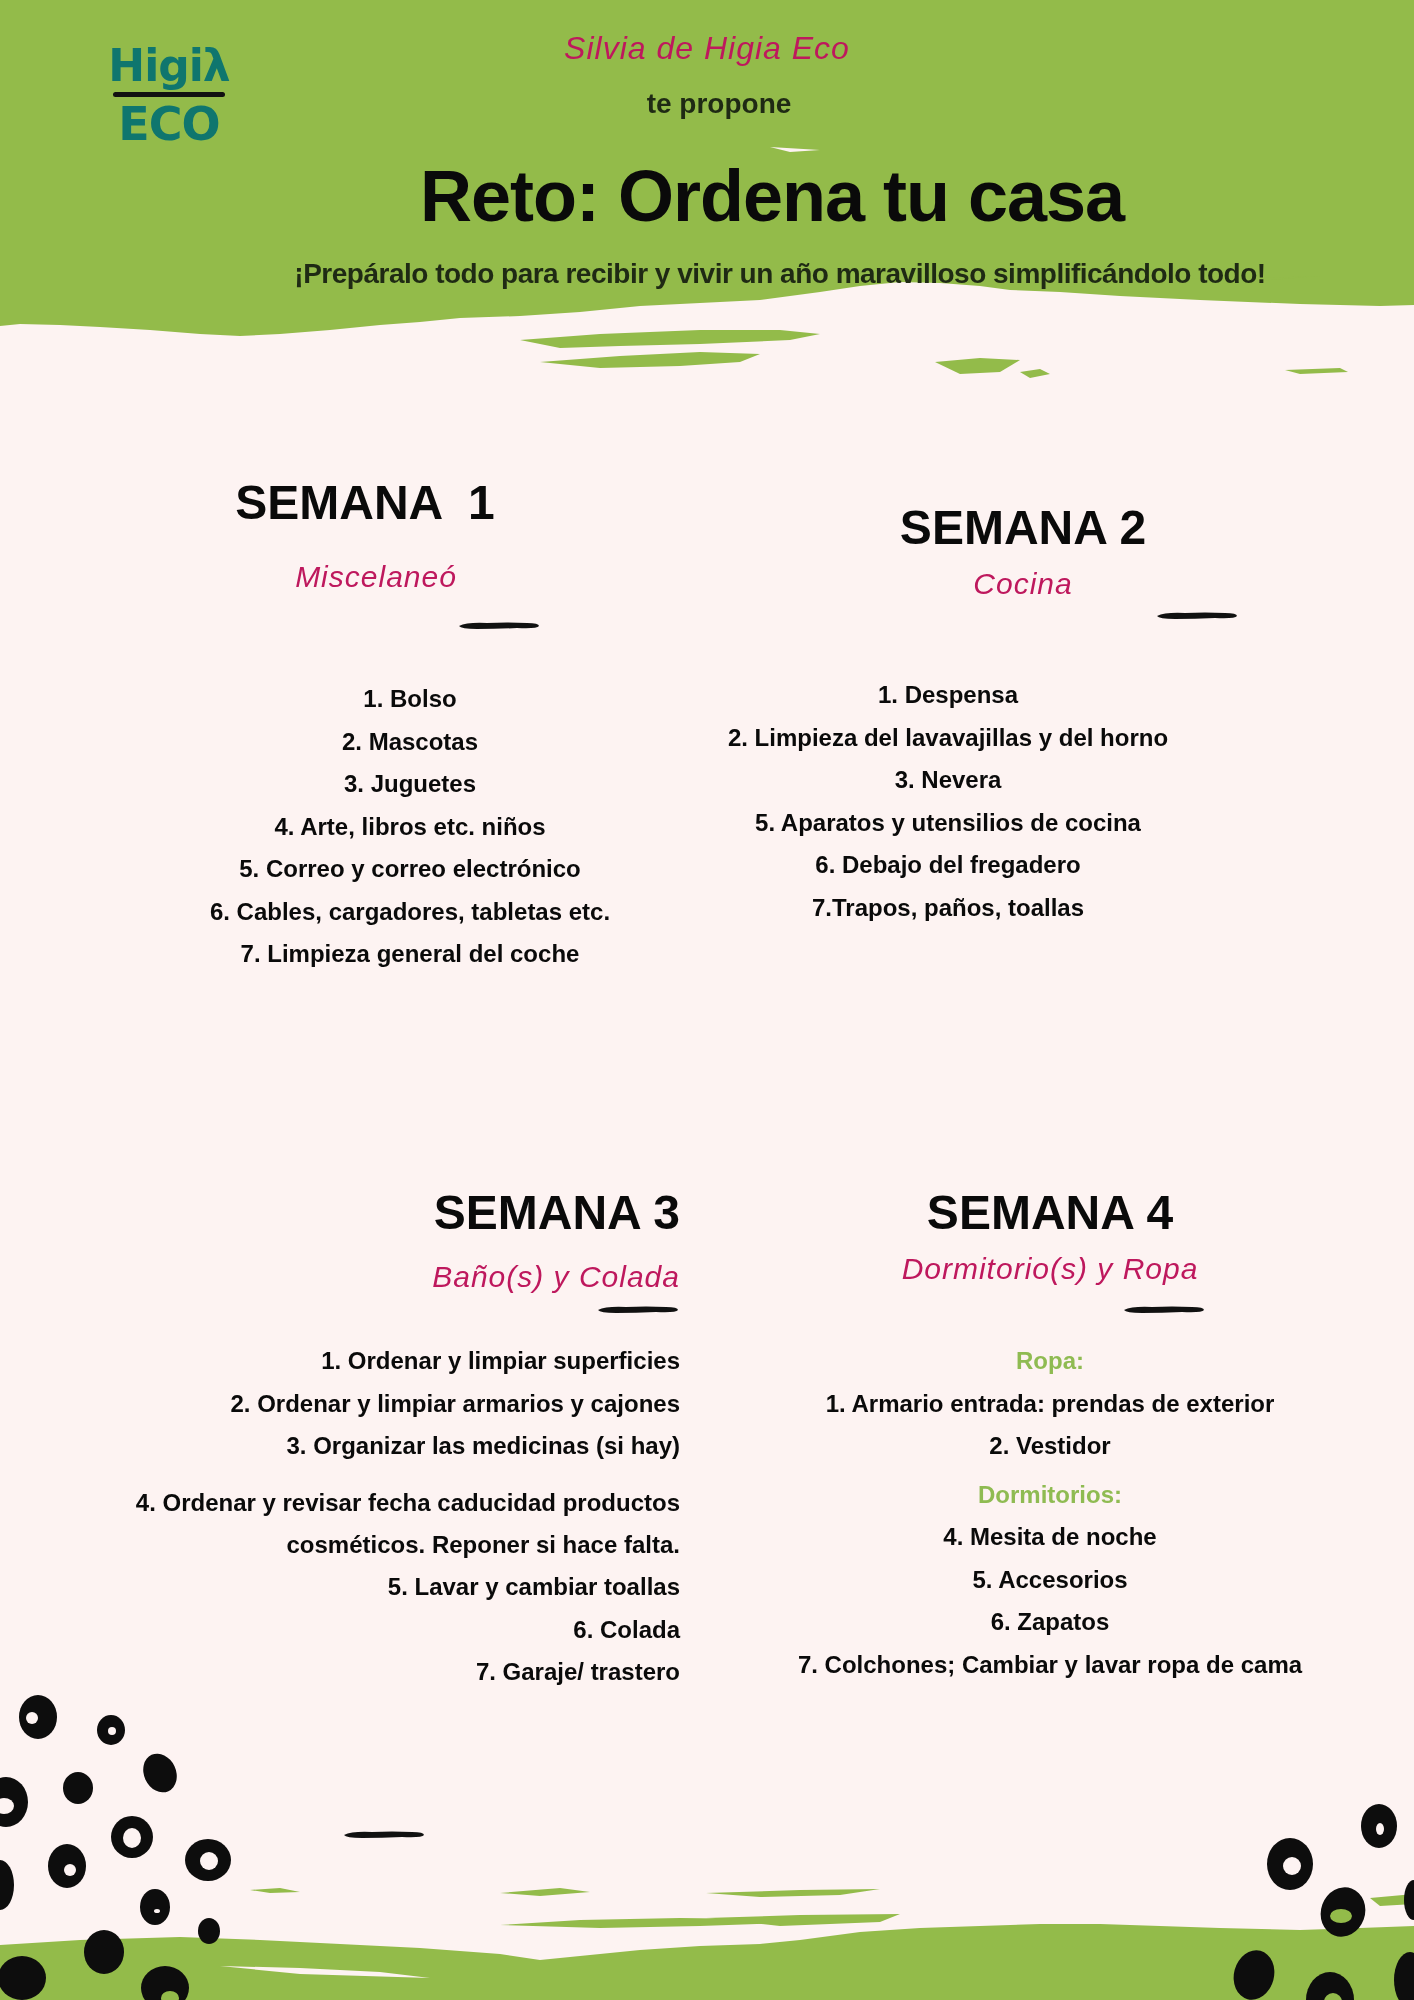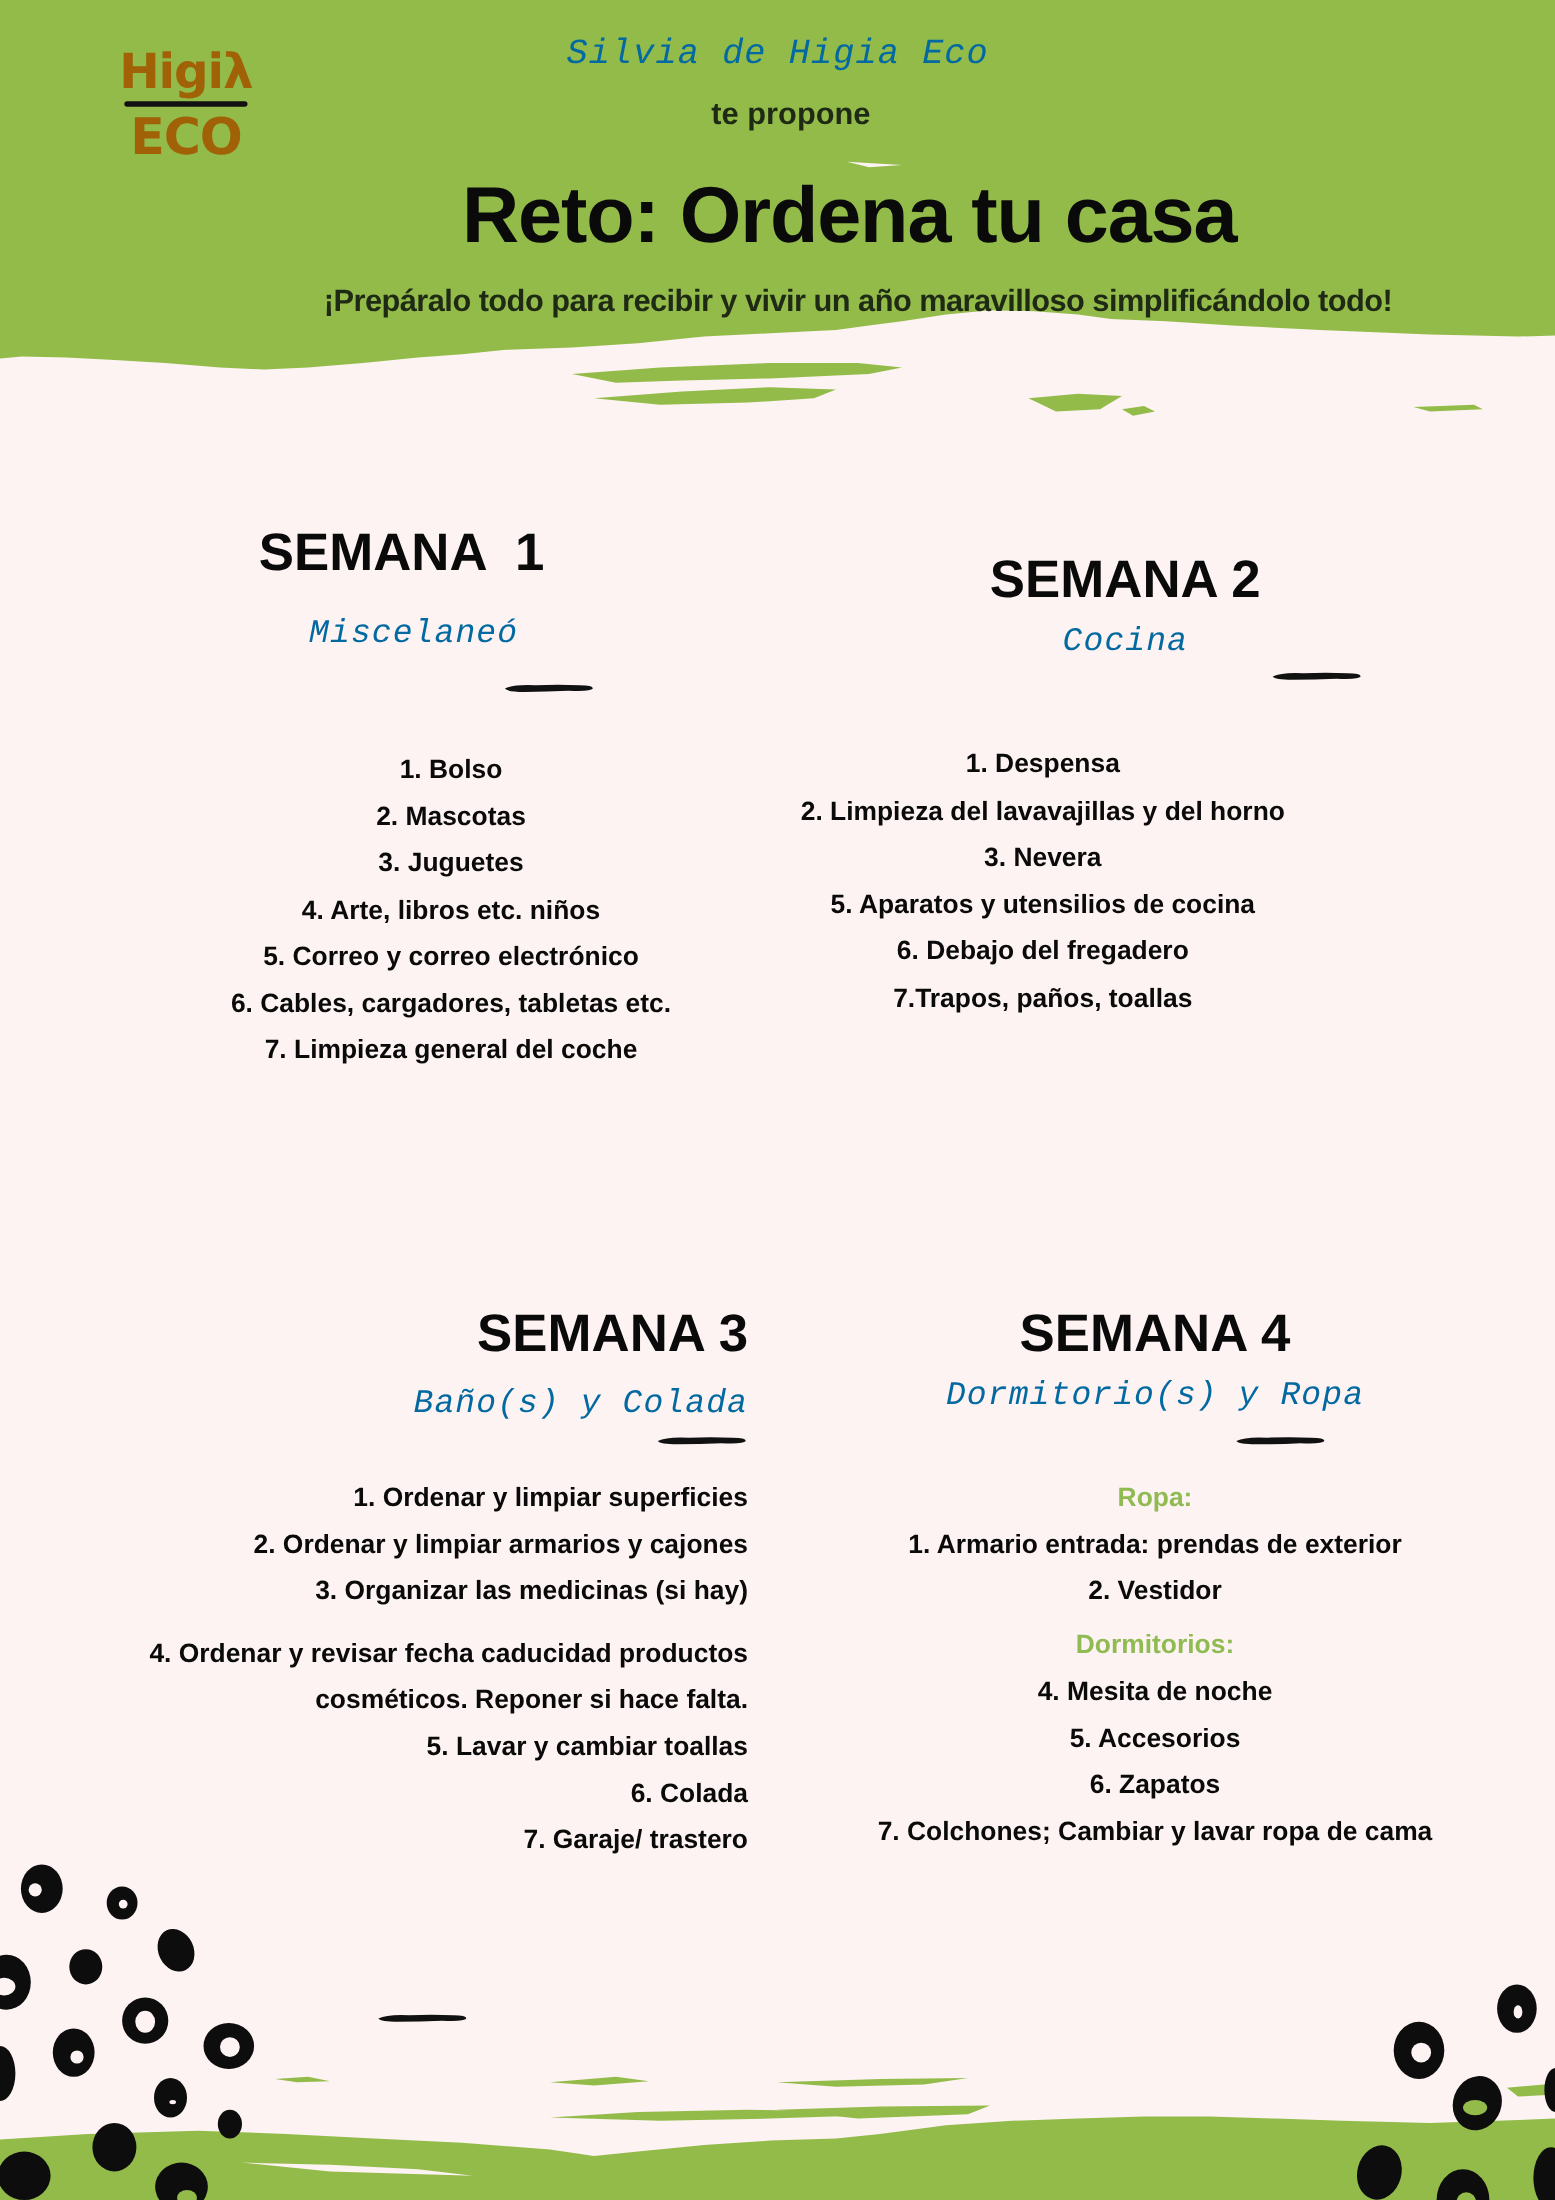--- a/index.html
+++ b/index.html
@@ -8,30 +8,30 @@
     background: #fdf3f2;
     font-family: "Liberation Sans", "DejaVu Sans", sans-serif;
     color: #0d0d0d;
   }
   .green { fill: #93bb4a; }
   .bg-svg { position: absolute; left: 0; top: 0; width: 1414px; height: 2000px; }
 
   .logo {
     position: absolute; left: 110px; top: 42px; width: 118px; height: 110px;
     display: flex; flex-direction: column; align-items: center;
-    font-weight: 900; color: #a16207; font-family: "DejaVu Sans", sans-serif;
+    font-weight: 900; color: #0f766e; font-family: "DejaVu Sans", sans-serif;
     letter-spacing: -1px;
   }
   .logo .l1 { font-size: 44px; line-height: 48px; }
   .logo .bar { width: 112px; height: 5px; background: #111; border-radius: 3px; margin: 2px 0 4px; }
   .logo .l2 { font-size: 46px; line-height: 46px; }
 
   .script {
-    font-family: Liberation Mono, monospace; font-style: italic; font-weight: normal;
-    color: #0369a1; letter-spacing: 1px;
+    font-family: Liberation Sans, sans-serif; font-style: italic; font-weight: normal;
+    color: #be185d; letter-spacing: 1px;
   }
   .author { position: absolute; top: 30px; left: 0; width: 1414px; text-align: center; font-size: 32px; padding-left: 0; }
   .author span { display: inline-block; margin-left: 0px; transform: translateX(0px); }
   .propone { position: absolute; top: 88px; left: 12px; width: 1414px; text-align: center; font-size: 28px; font-weight: bold; color: #1f2a14; }
   .title { position: absolute; top: 155px; left: 0; width: 1544px; text-align: center; font-size: 72px; font-weight: bold; color: #0a0a0a; letter-spacing: -1px; }
   .subtitle { position: absolute; top: 258px; left: 250px; width: 1060px; text-align: center; font-size: 28px; font-weight: bold; color: #1f2a14; letter-spacing: -0.5px; }
 
   .week { position: absolute; text-align: center; }
   .week h2 { margin: 0; font-size: 48px; font-weight: bold; letter-spacing: 0px; color: #0a0a0a; line-height: 56px; white-space: pre; }
   .week .sub { font-size: 30px; margin-top: 6px; height: 44px; line-height: 44px; }

